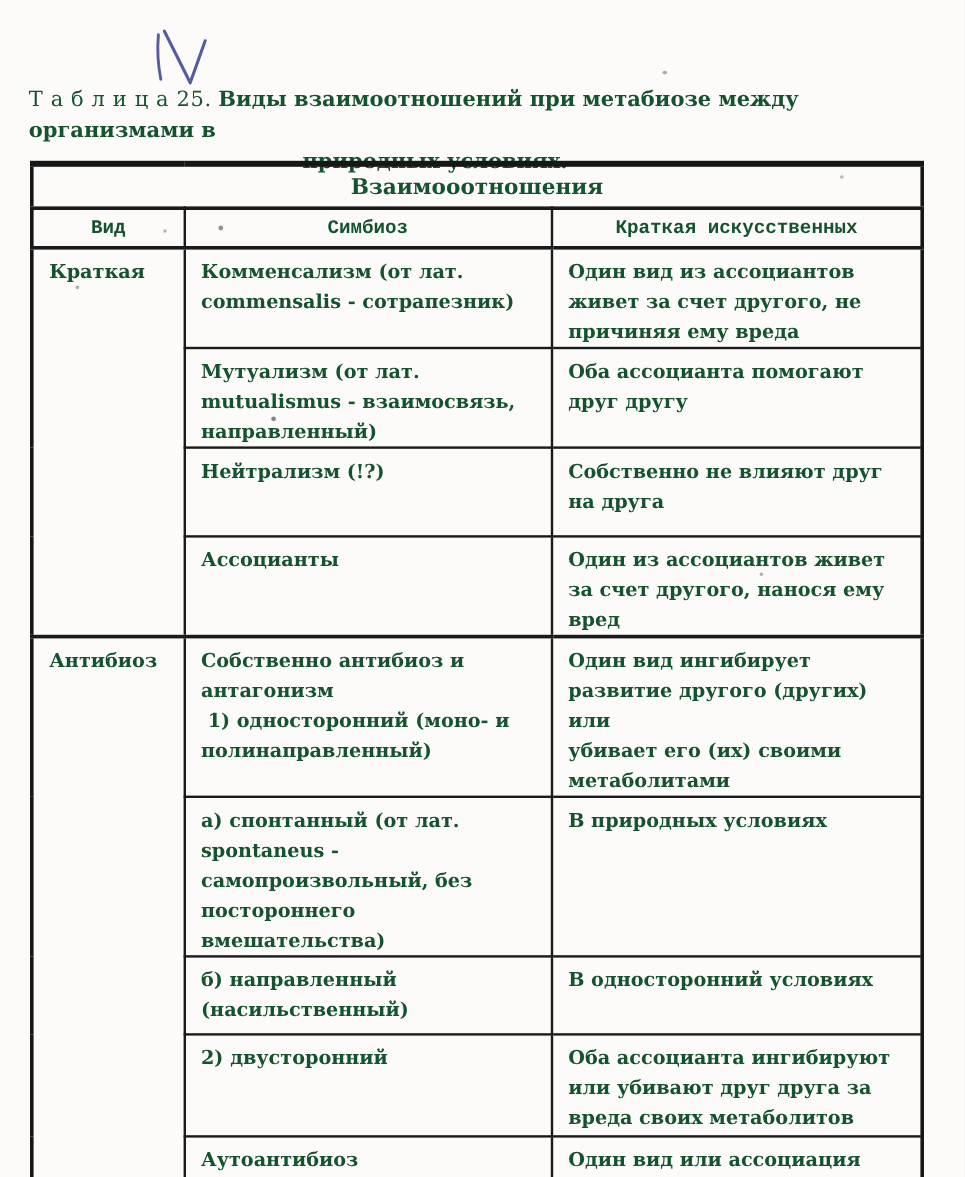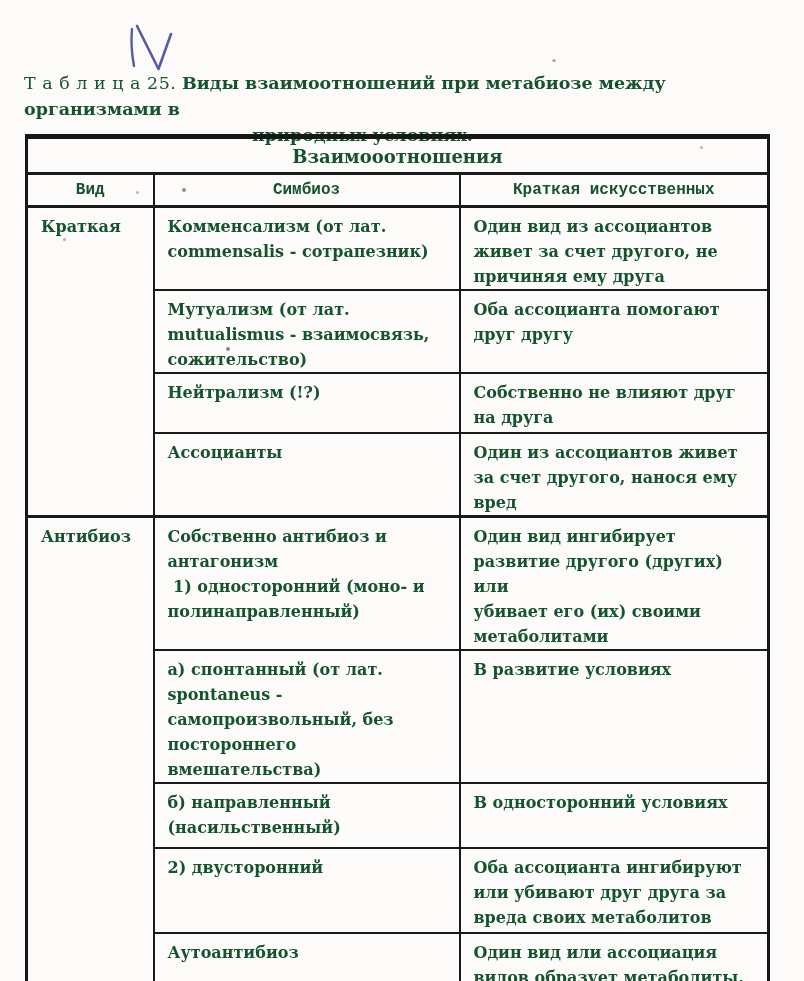--- a/index.html
+++ b/index.html
@@ -33,21 +33,21 @@
     overflow:hidden;
   }
   tr.hr1 td{text-align:center;padding:5px 0 0 0;font-size:18px;border-bottom-width:3px;}
   tr.hr2 td{text-align:center;padding:3px 0 0 0;border-bottom-width:3px;font-family:Liberation Mono, monospace;}
   td.vid{padding:8px 0 0 10px;}
   tr.sec td{border-top-width:3px;}
   tr.hr1{height:37px}
   tr.hr2{height:33px}
   tr.ra{height:80px}
   tr.rb{height:77px}
-  tr.rc{height:60px}
+  tr.rc{height:74px}
   tr.rd{height:71px}
   tr.re{height:102px}
   tr.rf{height:103px}
   tr.rg{height:65px}
   tr.rh{height:85px}
   tr.ri{height:117px}
   
   .speck{position:absolute;background:#3a3a3a;border-radius:50%;opacity:.55;}
 </style>
 </head>
@@ -80,26 +80,26 @@
         <td>Симбиоз</td>
         <td>Краткая искусственных</td>
       </tr>
 
       <tr class="ra">
         <td class="vid" rowspan="4">Краткая</td>
         <td>Комменсализм (от лат.
 commensalis - сотрапезник)</td>
         <td>Один вид из ассоциантов
 живет за счет другого, не
-причиняя ему друга</td>
+причиняя ему вреда</td>
       </tr>
       <tr class="rb">
         <td>Мутуализм (от лат.
 mutualismus - взаимосвязь,
-сожительство)</td>
+направленный)</td>
         <td>Оба ассоцианта помогают
 друг другу</td>
       </tr>
       <tr class="rc">
         <td>Нейтрализм (!?)</td>
         <td>Собственно не влияют друг
 на друга</td>
       </tr>
       <tr class="rd">
         <td>Ассоцианты</td>
@@ -117,21 +117,21 @@
         <td>Один вид ингибирует
 развитие другого (других) или
 убивает его (их) своими
 метаболитами</td>
       </tr>
       <tr class="rf">
         <td>а) спонтанный (от лат.
 spontaneus -
 самопроизвольный, без
 постороннего вмешательства)</td>
-        <td>В развитие условиях</td>
+        <td>В природных условиях</td>
       </tr>
       <tr class="rg">
         <td>б) направленный
 (насильственный)</td>
         <td>В односторонний условиях</td>
       </tr>
       <tr class="rh">
         <td>2) двусторонний</td>
         <td>Оба ассоцианта ингибируют
 или убивают друг друга за

